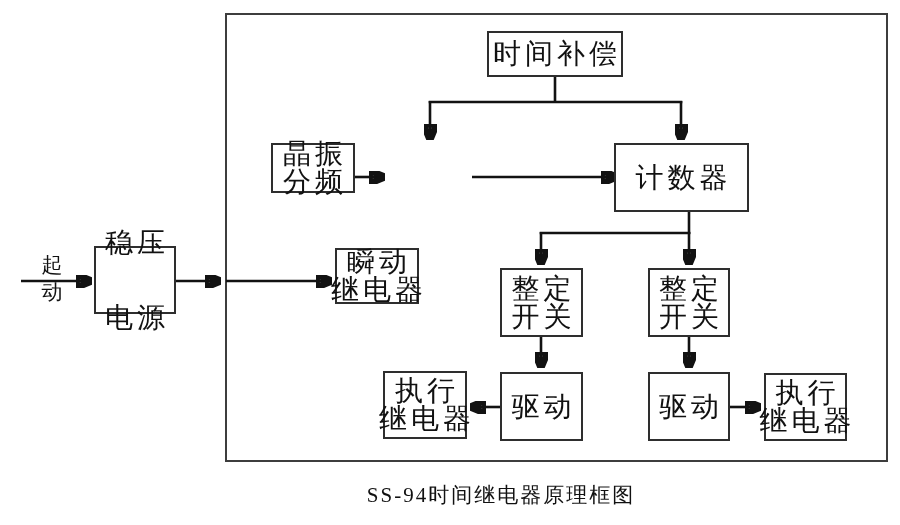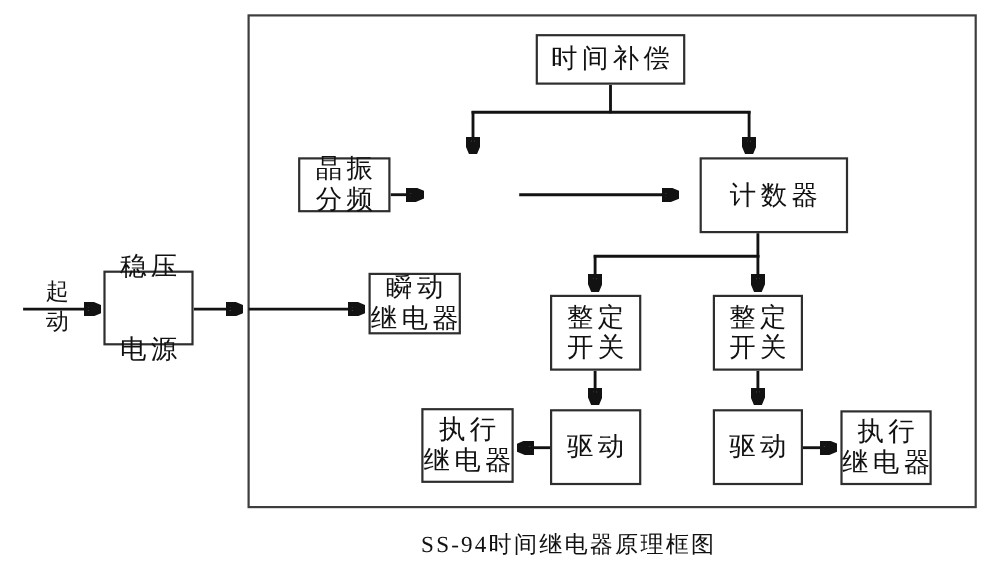--- a/index.html
+++ b/index.html
@@ -20,21 +20,21 @@
   }
   .node{
     position:absolute;
     border:2px solid #2e2e2e;
     background:#ffffff;
     box-sizing:border-box;
     display:flex;
     flex-direction:column;
     align-items:center;
     justify-content:center;
-    font-size:24px;
+    font-size:28px;
     line-height:28px;
     letter-spacing:4px;
     text-align:center;
     white-space:nowrap;
   }
   .node span{display:block;padding-left:4px;}
   .freetext{
     position:absolute;
     font-size:21px;
     line-height:27px;
@@ -42,36 +42,35 @@
     text-align:center;
     white-space:nowrap;
   }
   .caption{
     position:absolute;
     left:501px;top:481px;
     transform:translateX(-50%);
     font-size:21px;
     letter-spacing:2px;
     white-space:nowrap;
-    margin-left:16px;
   }
   svg.wires{
     position:absolute;left:0;top:0;width:900px;height:525px;
     pointer-events:none;
   }
   svg.wires line, svg.wires path{
     stroke:#121212;
     stroke-width:2.6;
     fill:none;
   }
   
   .n-timecomp {left:487px;top:31px;width:136px;height:46px;}
   .n-crystal  {left:271px;top:143px;width:84px;height:50px;}
   .n-divider  {left:388px;top:143px;width:84px;height:69px;}
-  .n-counter  {left:636px;top:143px;width:135px;height:69px;}
+  .n-counter  {left:614px;top:143px;width:135px;height:69px;}
   .n-power    {left:94px;top:246px;width:82px;height:68px;gap:47px;}
   .n-instant  {left:335px;top:248px;width:84px;height:56px;}
   .n-sw1      {left:500px;top:268px;width:83px;height:69px;}
   .n-sw2      {left:648px;top:268px;width:82px;height:69px;}
   .n-drive1   {left:500px;top:372px;width:83px;height:69px;}
   .n-drive2   {left:648px;top:372px;width:82px;height:69px;}
   .n-exec1    {left:383px;top:371px;width:84px;height:68px;}
   .n-exec2    {left:764px;top:373px;width:83px;height:68px;}
   .t-start    {left:29px;top:252px;width:46px;}
 </style>

